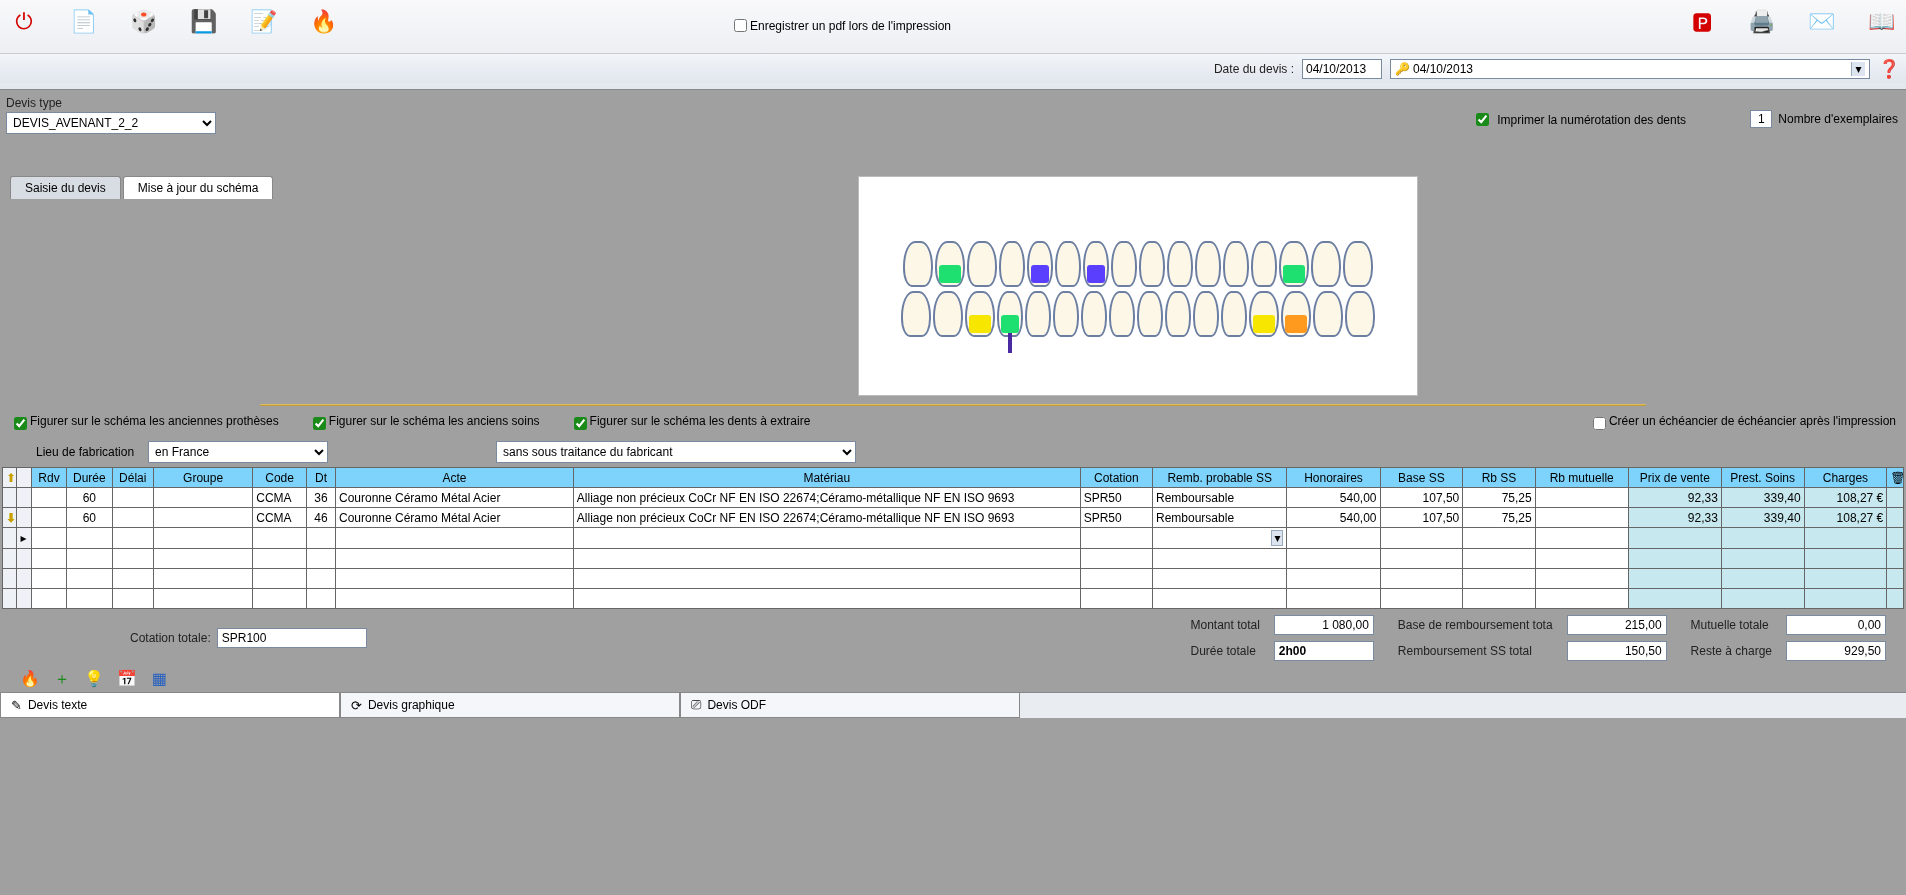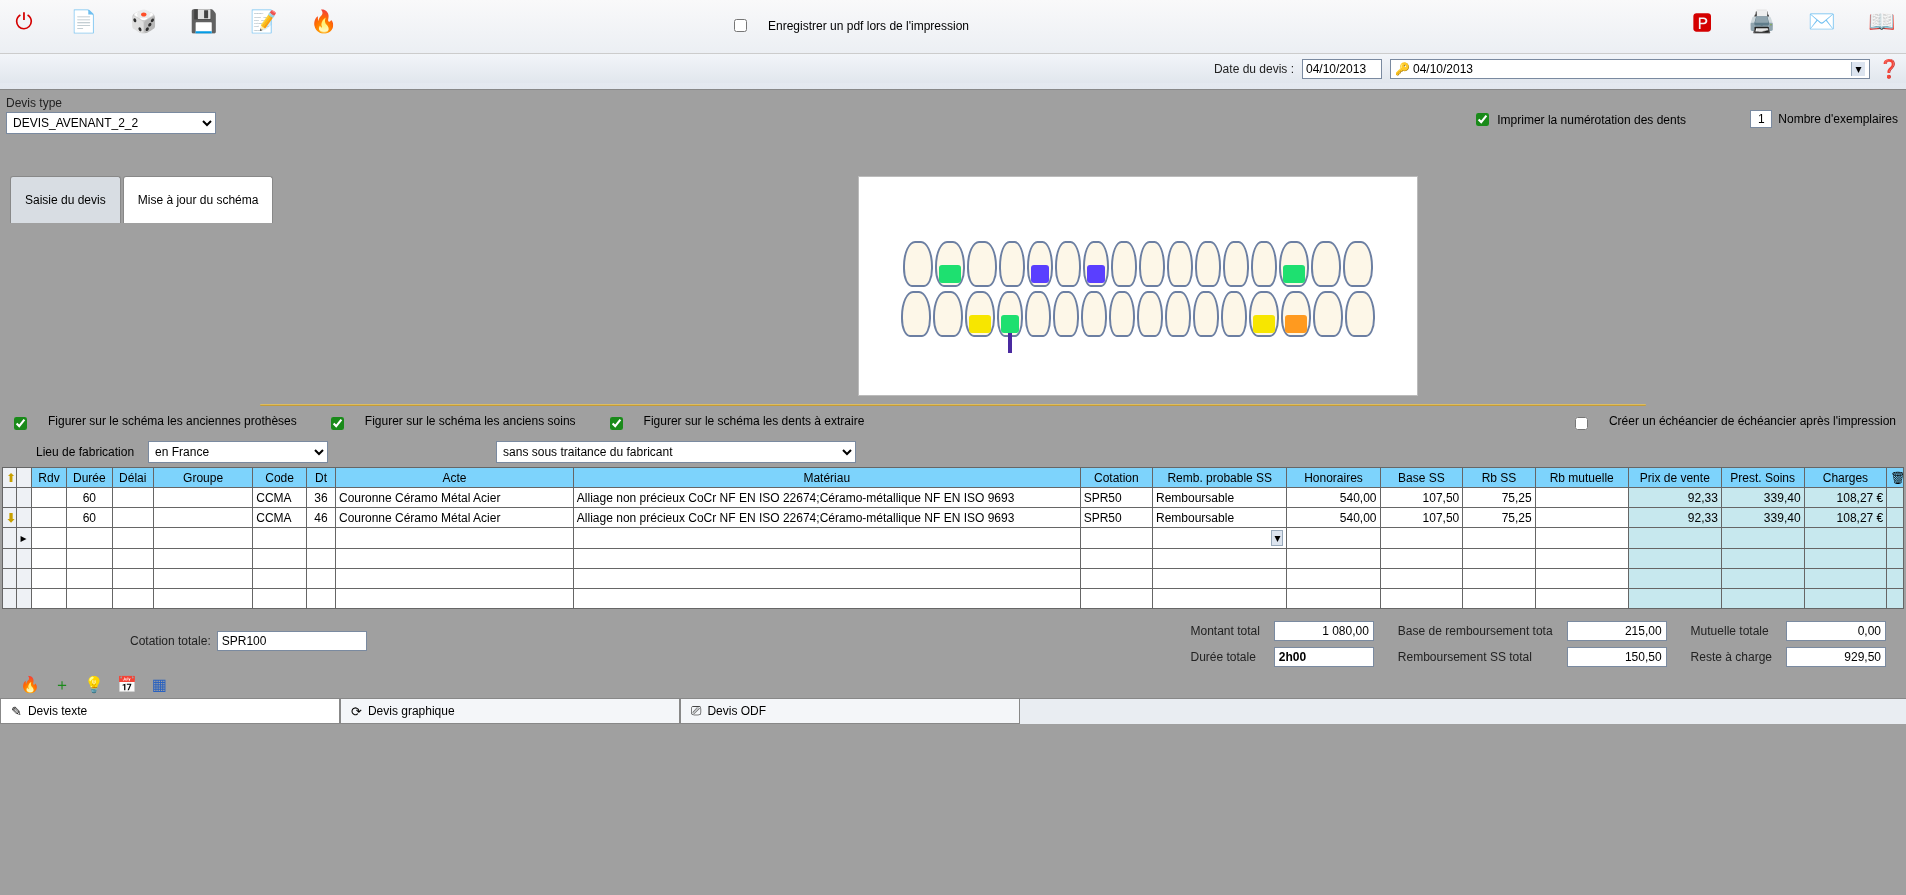--- a/index.html
+++ b/index.html
@@ -30,21 +30,21 @@
   .strip2 .copies { position:absolute; right:8px; top:20px; display:flex; align-items:center; gap:6px;}
   .strip2 .copies input { width:22px; text-align:center; border:1px solid #7a8aa0;}
   .strip2 .nomline { position:absolute; left:18px; right:8px; bottom:6px; display:flex; align-items:center; gap:10px;}
   .strip2 .nomline input.big { flex:1; border:1px solid #7a8aa0; height:20px; background:#fff; padding:2px 4px;}
   .strip2 .nomline .pickbtn { width:22px; height:22px; border:1px solid #7a8aa0; background:#fff; cursor:pointer;}
 
   
   .midrow { display:flex; align-items:flex-start; gap:10px; padding:6px 10px 0 10px; }
   .tabspanel { width:360px; }
   .tabsbar { display:flex; }
-  .tab { border:1px solid #888; border-bottom:none; padding:16px 14px; background:#d8dde3; cursor:pointer; border-radius:3px 3px 0 0; margin-right:2px;}
+  .tab { border:1px solid #888; border-bottom:none; padding:4px 14px; background:#d8dde3; cursor:pointer; border-radius:3px 3px 0 0; margin-right:2px;}
   .tab.active { background:#ffffff; font-weight:normal; }
   .panelbody { border:1px solid #666; background:#fff; padding:6px; width:360px; height:190px; box-shadow:2px 2px 4px rgba(0,0,0,.35); position:relative;}
   .listbox { width:100%; height:110px; border:1px solid #7a8aa0; overflow-y:scroll; background:#fff; }
   .listbox div { padding:1px 4px; cursor:pointer; }
   .listbox div.sel { background:#3a74ff; color:#fff; }
   .colorrow { margin-top:12px; display:flex; align-items:center; gap:18px; }
   .swatch { width:24px; height:24px; border:1px solid #333; background:#1ee070; }
   .gradientbar { width:200px; height:18px; border:1px solid #333; background:linear-gradient(90deg,#000,#ff0,#0f0,#0ff,#00f,#f0f,#f00,#fff,#888,#000);}
 
   .teethpanel { flex:1; display:flex; justify-content:center; }
@@ -54,21 +54,21 @@
   .tooth.small { width:26px; }
   .tooth .fill { position:absolute; bottom:2px; left:2px; right:2px; height:18px; border-radius:3px; }
   .g { background:#1ee070; } .pu { background:#5a3fff; } .y { background:#f7e600; } .o { background:#ff9a1f; }
   .tooth .root { position:absolute; left:50%; transform:translateX(-50%); bottom:-18px; width:4px; height:20px; background:#4a2aa0;}
 
   .divline { height:2px; background:linear-gradient(#e8cc77,#b88c22); margin:8px 260px 4px 260px; border-radius:2px;}
 
   
   .optrow { display:flex; align-items:center; gap:30px; padding:4px 10px; }
   .optrow .right { margin-left:auto; }
-  .chk { display:flex; gap:18px; }
+  .chk { display:flex; gap:0; }
   .chk input { accent-color:#1a8a1a; }
 
   .fabricrow { display:flex; align-items:center; gap:14px; padding:4px 36px; }
   .fabricrow select { min-width:180px; }
   .fabricrow select.wide { min-width:360px; }
 
   
   .gridwrap { padding:0 2px; }
   table.grid { width:100%; border-collapse:collapse; background:#fff; table-layout:fixed; }
   table.grid th, table.grid td { border:1px solid #666; padding:2px 3px; font-size:12px; overflow:hidden; white-space:nowrap; text-overflow:ellipsis; height:20px;}
@@ -80,21 +80,21 @@
   .arrowcell { width:12px; background:#eef1f5 !important; text-align:center; color:#c8a000; font-weight:bold; cursor:pointer;}
   .rowmark { width:12px; background:#eef1f5 !important; }
   .trashcell { width:14px; text-align:center; cursor:pointer; }
 
   
   .totalsline { display:flex; align-items:center; gap:8px; padding:6px 10px; }
   .totalsline label { color:#222; }
   .totalsline input { border:1px solid #7a8aa0; background:#fff; padding:2px 4px; text-align:right; }
   .totalsline .left input { text-align:left; }
   .totspacer { flex:1; }
-  .totgrid { display:grid; grid-template-columns:auto 110px auto 110px auto 110px; column-gap:14px; row-gap:6px; align-items:center;margin-top:6px; }
+  .totgrid { display:grid; grid-template-columns:auto 110px auto 110px auto 110px; column-gap:14px; row-gap:6px; align-items:center; }
   .totgrid input { width:100px; }
 
   
   .mini-icons { display:flex; gap:14px; padding:2px 20px; }
   .mini-icons span { font-size:16px; cursor:pointer; }
   .bottomtabs { display:flex; border-top:1px solid #888; background:#e9edf2; }
   .btab { flex:0 0 340px; border:1px solid #888; border-top:none; padding:4px 10px; background:#f4f6f9; display:flex; align-items:center; gap:6px; cursor:pointer;}
   .btab.active { background:#fff; }
   .btab .ic { font-size:13px; }
 

